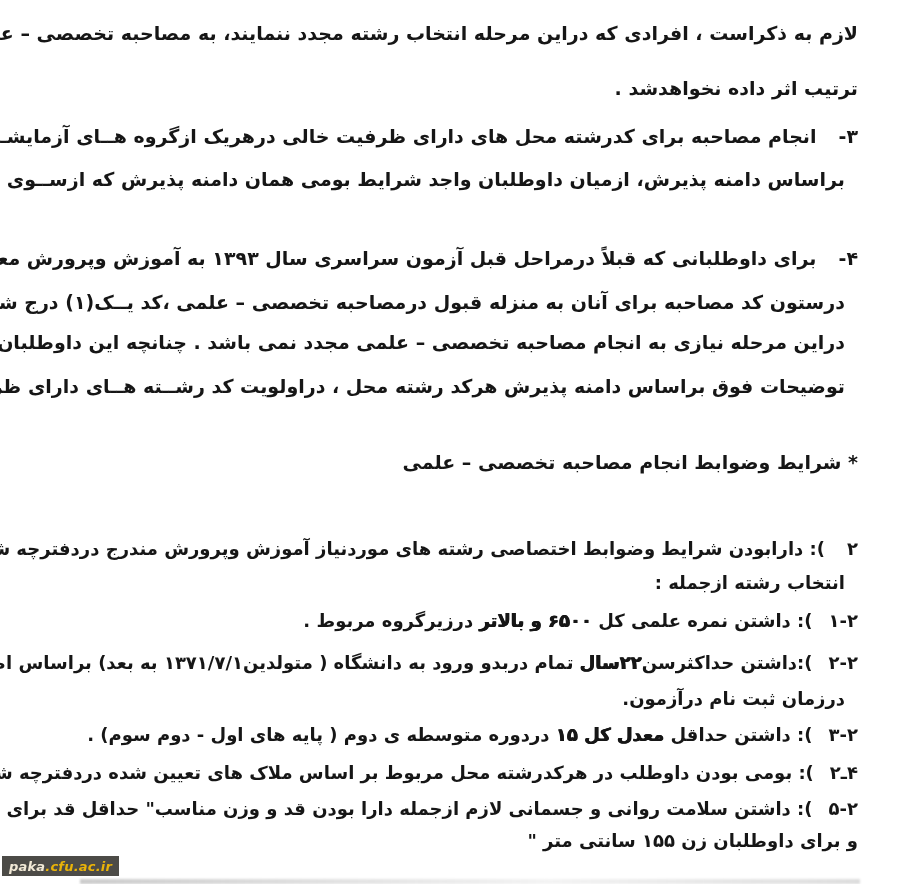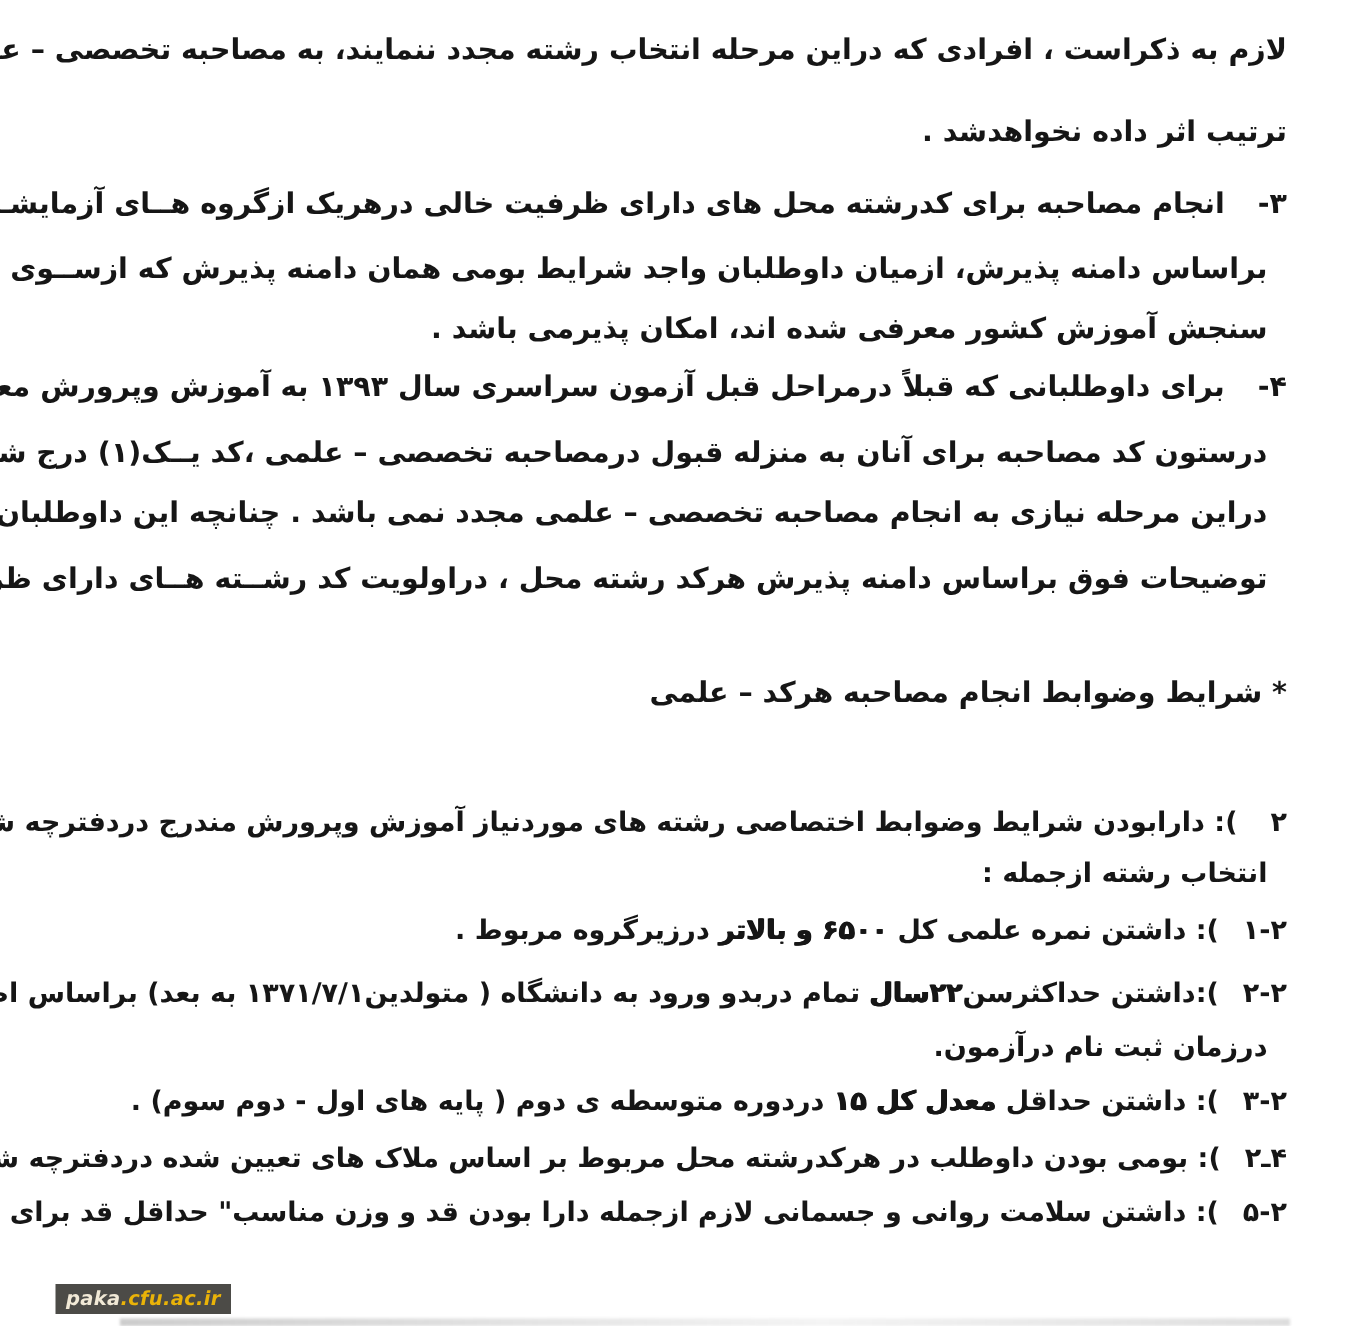--- a/index.html
+++ b/index.html
@@ -64,30 +64,29 @@
 
 <div class="page">
 
   <div class="ln l1"><span>لازم به ذکراست ، افرادی که دراین مرحله انتخاب رشته مجدد ننمایند، به مصاحبه تخصصی – علمی  آنــان</span></div>
   <div class="ln l2"><span>ترتیب اثر داده نخواهدشد .</span></div>
 
   <div class="ln l3">
     <span class="mkw">۳-</span><span>انجام مصاحبه برای کدرشته محل های دارای ظرفیت خالی درهریک ازگروه هــای آزمایشــی ، صــرفاً</span>
   </div>
   <div class="ln l4 ind"><span>براساس دامنه پذیرش، ازمیان داوطلبان واجد شرایط بومی همان دامنه پذیرش که ازســوی ســازمان</span></div>
-  <div class="ln l5 ind"><span>سنجش آموزش کشور معرفی شده اند، امکان پذیرمی باشد .</span></div>
 
   <div class="ln l6">
     <span class="mkw">۴-</span><span>برای داوطلبانی که قبلاً درمراحل قبل آزمون سراسری سال ۱۳۹۳ به آموزش وپرورش معرفی شــده و</span>
   </div>
   <div class="ln l7 ind"><span>درستون کد مصاحبه برای آنان به منزله قبول درمصاحبه تخصصی – علمی ،کد یــک(۱) درج شــده اســت ،</span></div>
   <div class="ln l8 ind"><span>دراین مرحله نیازی به انجام مصاحبه تخصصی – علمی مجدد نمی باشد . چنانچه این داوطلبان با توجــه بــه</span></div>
   <div class="ln l9 ind"><span>توضیحات فوق براساس دامنه پذیرش هرکد رشته محل ، دراولویت کد رشــته هــای دارای ظرفیــت خــالی</span></div>
 
-  <div class="ln l11"><span>* شرایط وضوابط انجام مصاحبه هرکد – علمی</span></div>
+  <div class="ln l11"><span>* شرایط وضوابط انجام مصاحبه تخصصی – علمی</span></div>
 
 
   <div class="ln l13 sm">
     <span class="mkw">۲</span><span>): دارابودن  شرایط وضوابط اختصاصی رشته های موردنیاز آموزش وپرورش مندرج دردفترچه شماره (۲) راهنمای</span>
   </div>
   <div class="ln l14 sm ind"><span>انتخاب رشته ازجمله :</span></div>
 
   <div class="ln l15 sm">
     <span class="mk">۱-۲</span><span>): داشتن نمره علمی کل </span><span class="xb">۶۵۰۰ و بالاتر</span><span> درزیرگروه مربوط .</span>
   </div>
@@ -101,21 +100,22 @@
     <span class="mk">۳-۲</span><span>): داشتن حداقل </span><span class="xb">معدل کل ۱۵</span><span> دردوره متوسطه ی دوم ( پایه های اول - دوم سوم) .</span>
   </div>
 
   <div class="ln l19 sm">
     <span class="mk">۴ـ۲</span><span>): بومی بودن داوطلب در هرکدرشته محل مربوط بر اساس ملاک های تعیین شده دردفترچه شماره (۲) آزمون.</span>
   </div>
 
   <div class="ln l20 sm">
     <span class="mk">۵-۲</span><span>): داشتن سلامت روانی و جسمانی لازم ازجمله  دارا بودن قد و وزن مناسب" حداقل قد برای داوطلبان مرد ۱۶۰</span>
   </div>
+  <div class="ln l21 sm"><span>و برای داوطلبان زن ۱۵۵ سانتی متر "</span></div>
 
   <div class="scan-artifact"></div>
 
-  <div class="watermark" style="background: rgb(76, 75, 71); margin-left: 35px;">
+  <div class="watermark" style="background: rgb(76, 75, 71);">
     <span style="color: rgb(241, 233, 214);">paka</span>
       <span style="color: #eab308;">.cfu.ac.ir</span>
   </div>
 
 </div>
 
 </body></html>

